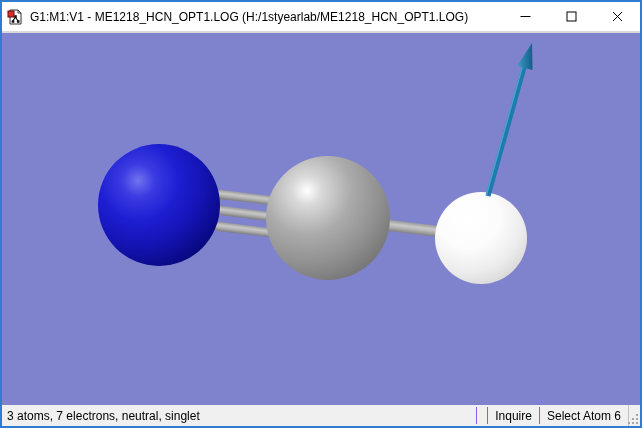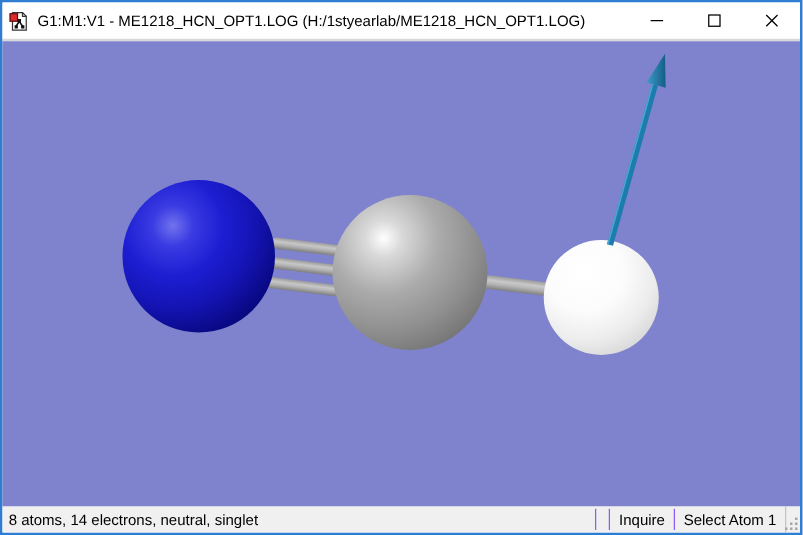--- a/index.html
+++ b/index.html
@@ -149,24 +149,24 @@
           <stop offset="1" stop-color="#135e88"></stop>
         </linearGradient>
       </defs>
       <line x1="486" y1="163" x2="523" y2="31" stroke="#1d7cad" stroke-width="5"></line>
       <line x1="484.2" y1="162.5" x2="521.2" y2="30.5" stroke="#4aa6d0" stroke-width="1.4"></line>
       <polygon points="530,10 530.5,37.1 515.1,32.9" fill="url(#headGrad)"></polygon>
     </svg>
   </div>
 
   <div class="statusbar">
-    <div class="status-left">8 atoms, 14 electrons, neutral, singlet</div>
+    <div class="status-left">3 atoms, 7 electrons, neutral, singlet</div>
     <div class="status-cell empty"></div>
     <div class="status-cell">Inquire</div>
-    <div class="status-cell">Select Atom 1</div>
+    <div class="status-cell">Select Atom 6</div>
     <div class="grip">
       <i style="right:2px;  bottom:2px;"></i>
       <i style="right:6px;  bottom:2px;"></i>
       <i style="right:10px; bottom:2px;"></i>
       <i style="right:2px;  bottom:6px;"></i>
       <i style="right:6px;  bottom:6px;"></i>
       <i style="right:2px;  bottom:10px;"></i>
     </div>
   </div>
 

